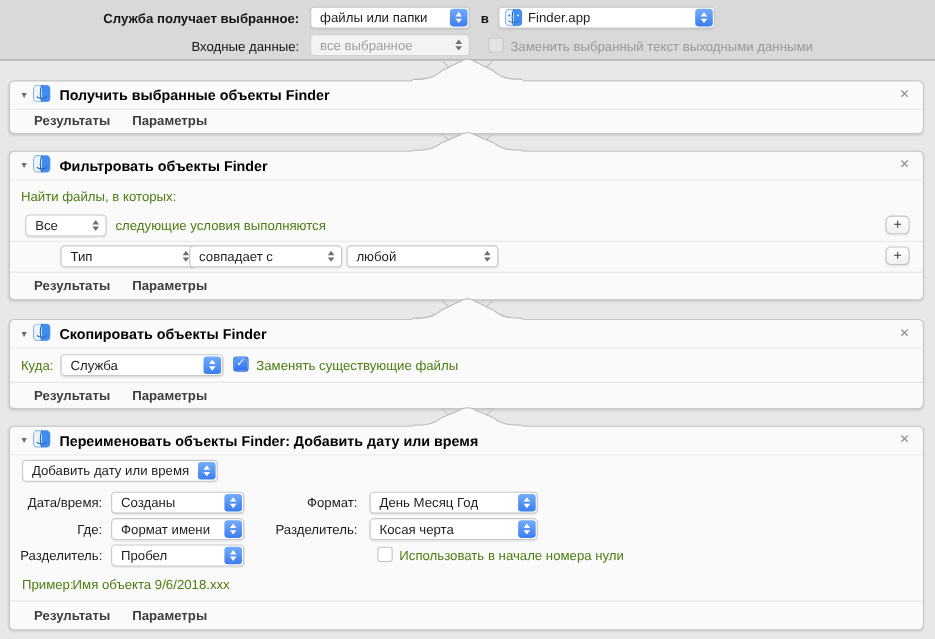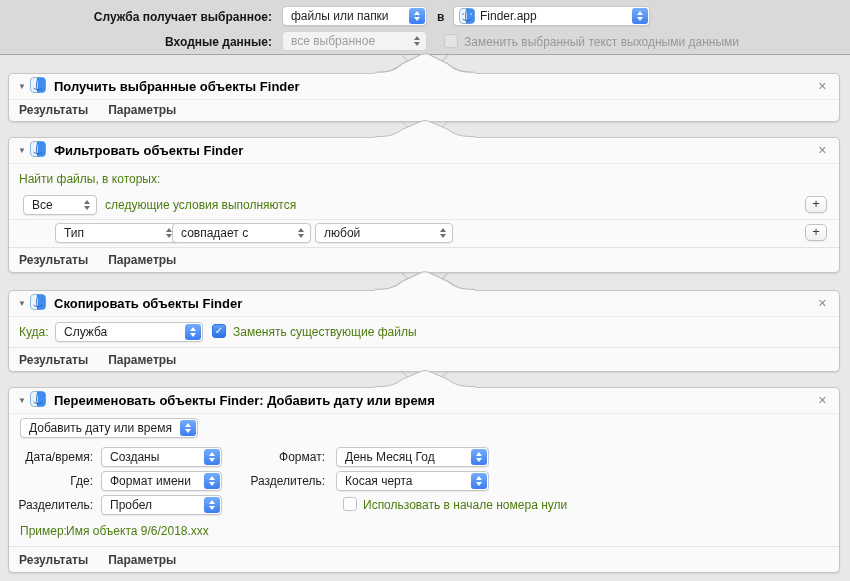--- a/index.html
+++ b/index.html
@@ -7,21 +7,21 @@
     width:850px;height:581px;overflow:hidden;position:relative;
     background:#e8e8e8;
     font-family:"Liberation Sans","DejaVu Sans",sans-serif;
     font-size:12px;color:#1d1d1d;
     -webkit-font-smoothing:antialiased;
   }
 
   
   .svc-header{position:absolute;top:0;left:0;width:850px;height:55px;background:#d9d9d9;border-bottom:1px solid #a6a6a6;box-sizing:border-box;}
   .hlabel{position:absolute;left:0;width:272px;text-align:right;font-weight:600;color:#151515;}
-  .hlabel.dim{font-weight:700;}
+  .hlabel.dim{font-weight:400;}
   .in-label{position:absolute;font-weight:600;color:#151515;}
   .gray-label{position:absolute;color:#989898;}
 
   
   .popup{
     position:absolute;height:20px;box-sizing:border-box;
     background:#ffffff;border:1px solid #c7c7c7;border-radius:4px;
     box-shadow:0 1px 1px rgba(0,0,0,.07);
     display:flex;align-items:center;padding:0 22px 0 8px;
     font-size:12px;color:#1e1e1e;white-space:nowrap;overflow:hidden;
@@ -44,21 +44,21 @@
   .checkbox.disabled{background:#e3e3e3;border-color:#c9c9c9;}
 
   
   .block{position:absolute;left:8px;width:832px;box-sizing:border-box;background:#fafafa;
     border:1px solid #c5c5c5;border-radius:5px;box-shadow:0 1px 2px rgba(0,0,0,.10);}
   .block-title{height:25px;display:flex;align-items:center;padding:0 9px;border-bottom:1px solid #ececec;}
   .disclosure{font-size:8px;color:#6b6b6b;width:12px;flex:0 0 auto;cursor:default;}
   .title-text{font-size:13px;font-weight:bold;color:#000;margin-left:8px;white-space:nowrap;}
   .close-btn{margin-left:auto;color:#8f8f8f;font-size:11px;line-height:11px;padding:2px 3px;}
   .block-footer{position:absolute;left:0;right:0;bottom:0;display:flex;align-items:center;
-    padding-left:10px;gap:20px;font-size:12px;font-weight:600;color:#3d3d3d;border-top:1px solid #e4e4e4;box-sizing:border-box;}
+    padding-left:22px;gap:20px;font-size:12px;font-weight:600;color:#3d3d3d;border-top:1px solid #e4e4e4;box-sizing:border-box;}
   .block-footer.no-line{border-top:none;}
   .sep{position:absolute;left:0;right:0;height:1px;background:#e9e9e9;}
   .body-label{position:absolute;color:#4d7c0f;white-space:nowrap;}
   .rlabel{position:absolute;text-align:right;color:#1d1d1d;white-space:nowrap;}
   .plus-btn{position:absolute;width:22px;height:17px;box-sizing:border-box;border:1px solid #c1c1c1;border-radius:5px;
     background:linear-gradient(#ffffff,#f0f0f0);color:#3a3a3a;font-size:13px;line-height:14px;text-align:center;box-shadow:0 1px 1px rgba(0,0,0,.06);}
 
   
   .connector{position:absolute;left:375px;width:100px;pointer-events:none;}
   .b1{top:73px;height:49px;}

